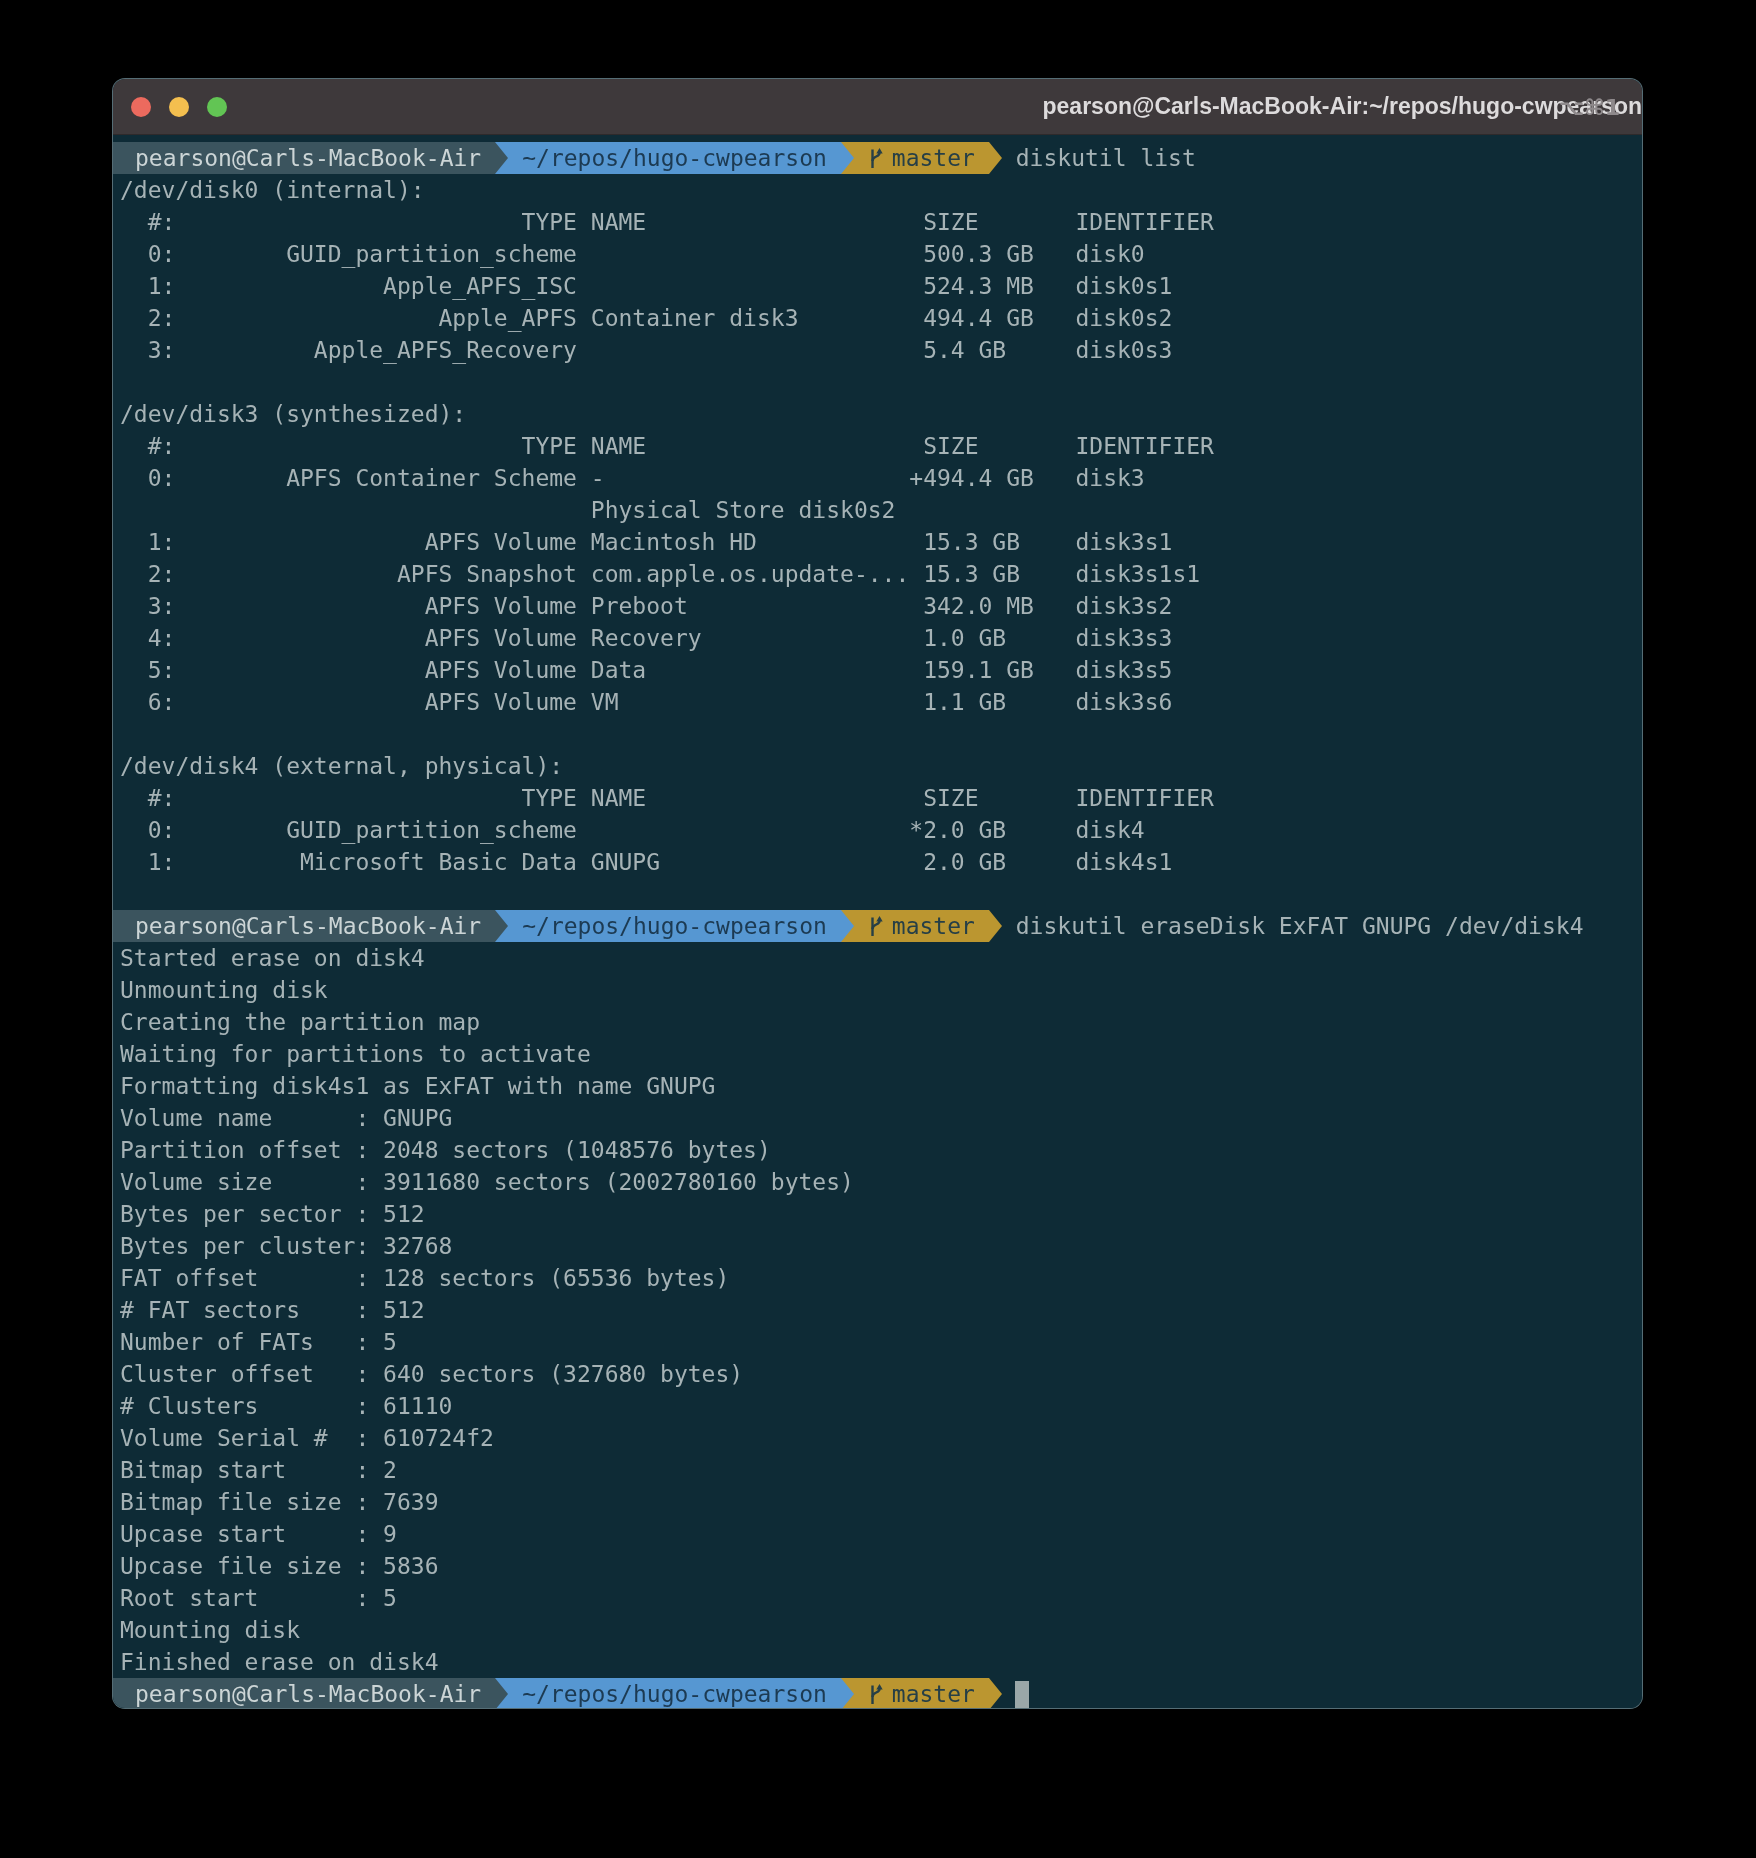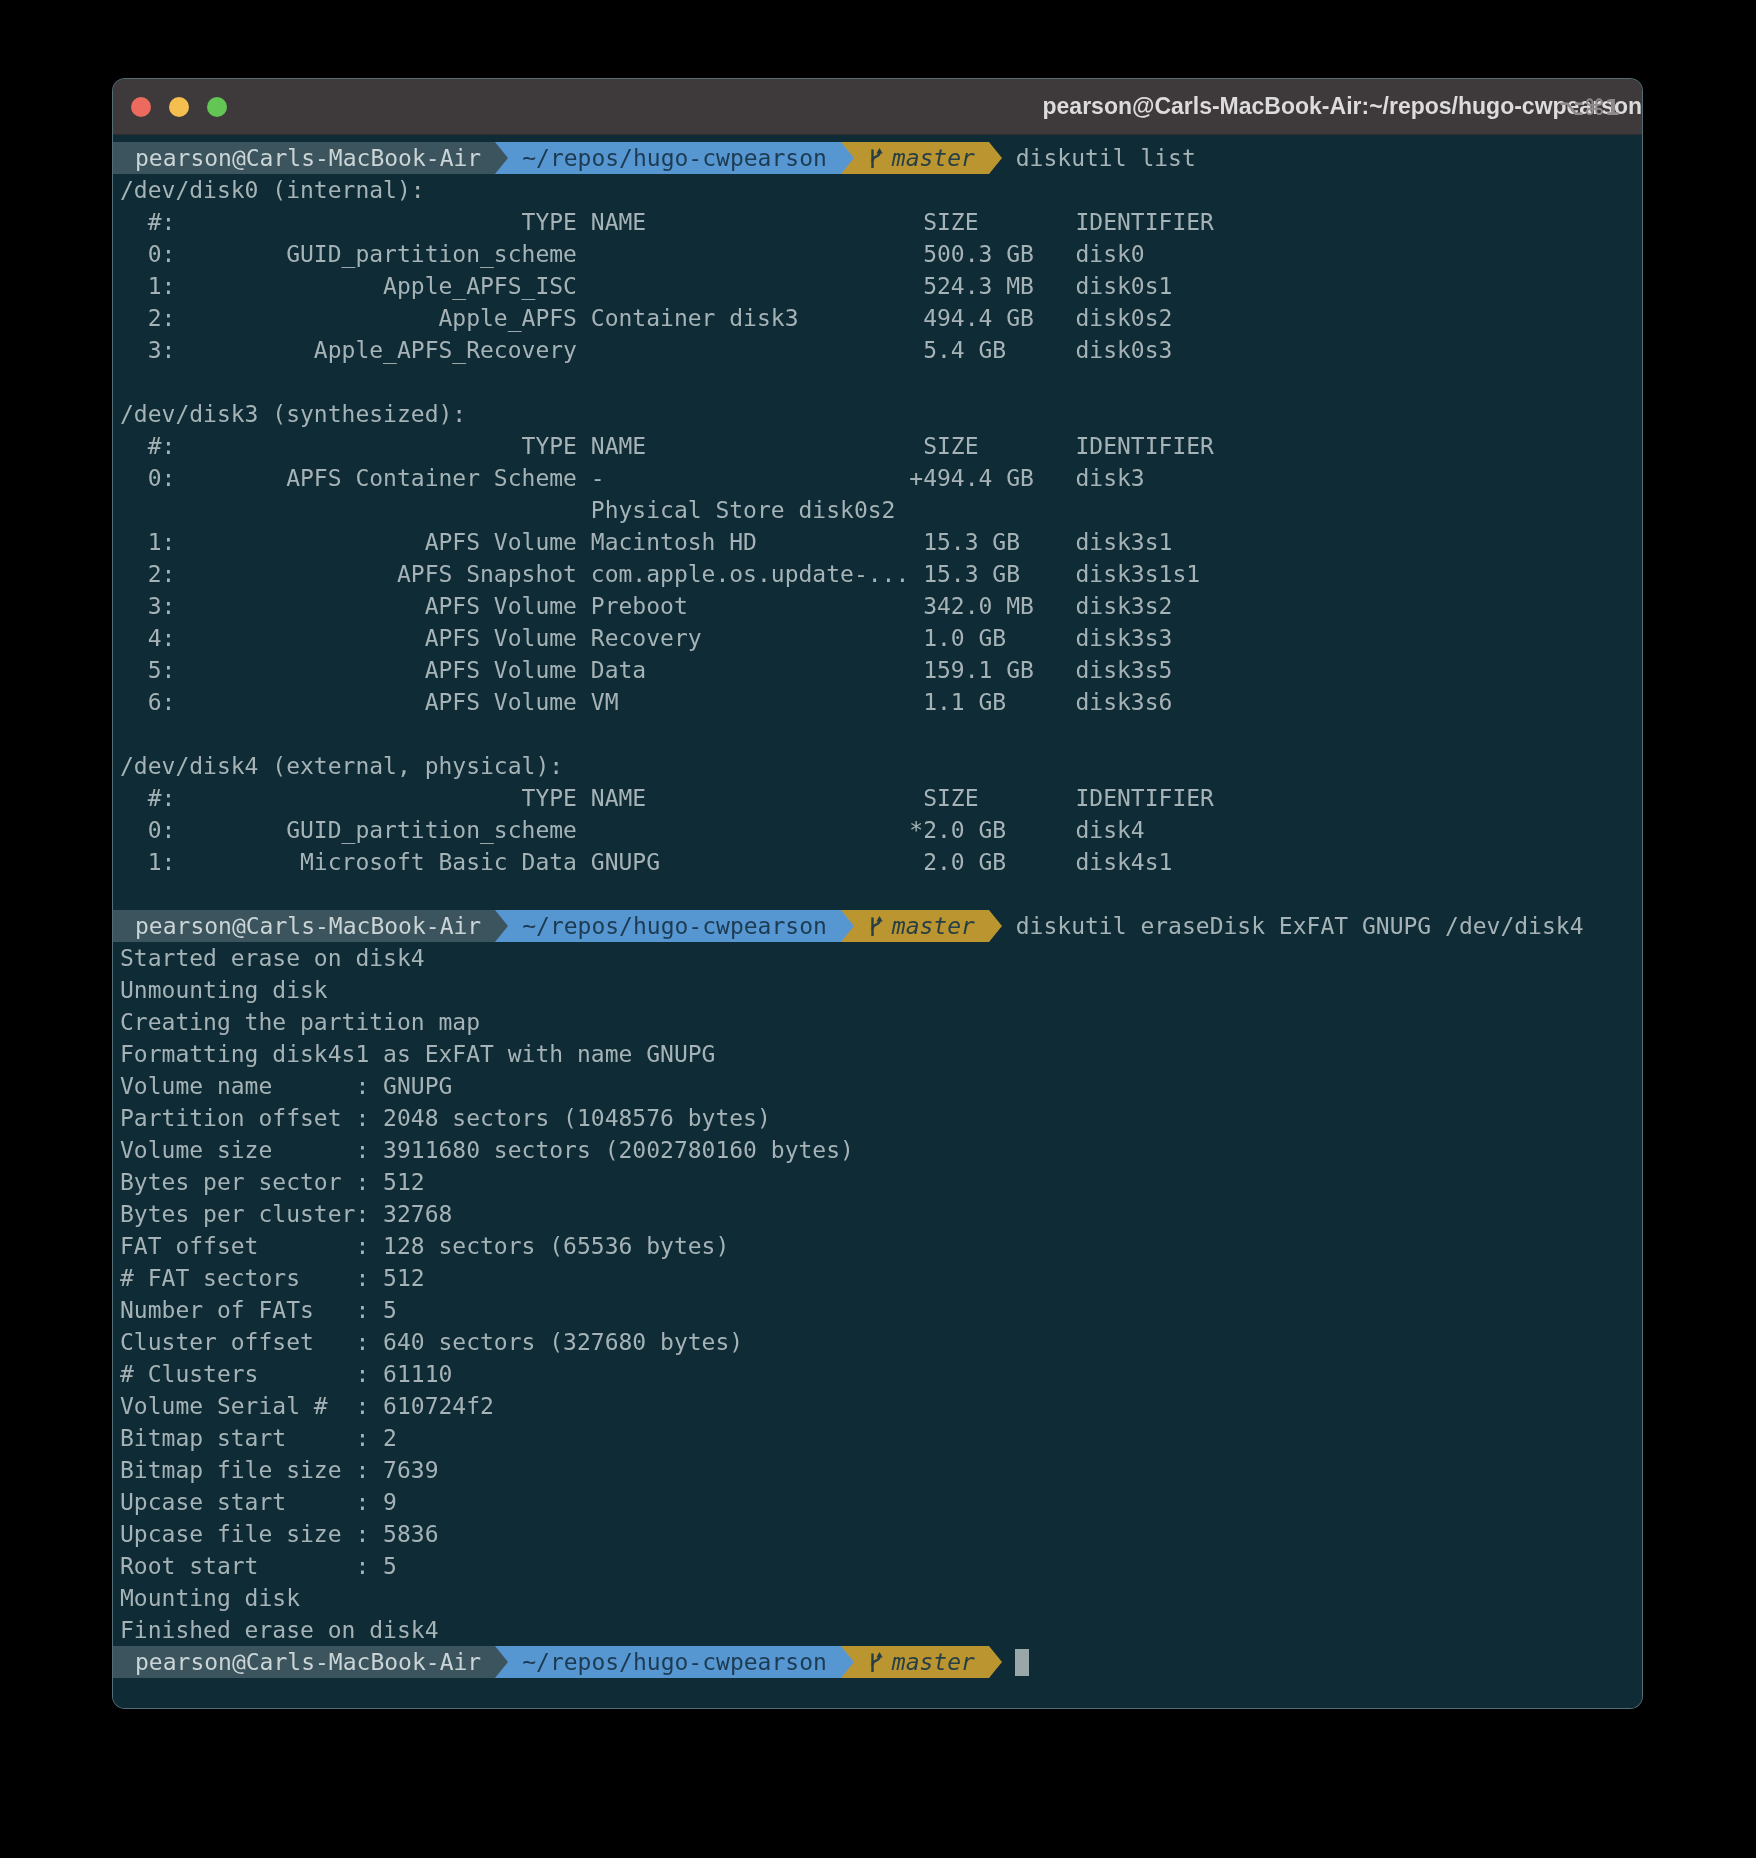--- a/index.html
+++ b/index.html
@@ -27,21 +27,21 @@
   }
   #screen{
     height:1574px;background:var(--terminal-bg);padding-top:7px;box-sizing:border-box;
     font:23px/32px "DejaVu Sans Mono",monospace;color:var(--text);
   }
   .line{height:32px;line-height:32px;white-space:pre;padding-left:7px;}
   .prompt-line{display:flex;align-items:stretch;padding-left:0;}
   .seg{display:inline-flex;align-items:center;height:32px;white-space:pre;}
   .seg-host{background:var(--prompt-host-bg);color:var(--prompt-host-text);padding:0 14px 0 22px;}
   .seg-dir{background:var(--prompt-dir-bg);color:var(--prompt-dir-text);padding:0 14px;text-align:center;}
-  .seg-git{background:var(--prompt-git-bg);color:var(--prompt-git-text);padding:0 14px;gap:9px;font-style:italic;}
+  .seg-git{background:var(--prompt-git-bg);color:var(--prompt-git-text);padding:0 14px;gap:9px;}
   .arr{display:inline-block;width:0;height:0;
        border-top:16px solid transparent;border-bottom:16px solid transparent;
        border-left:13px solid transparent;}
   .arr-host-dir{border-top-color:var(--prompt-dir-bg);border-bottom-color:var(--prompt-dir-bg);border-left-color:var(--prompt-host-bg);}
   .arr-dir-git{border-top-color:var(--prompt-git-bg);border-bottom-color:var(--prompt-git-bg);border-left-color:var(--prompt-dir-bg);}
   .arr-git-end{border-left-color:var(--prompt-git-bg);}
   .cmd{color:var(--text);white-space:pre;line-height:32px;}
   .cursor{width:14px;height:27px;background:var(--cursor);margin-left:13px;align-self:center;display:inline-block;}
   .git-icon{display:inline-flex;align-items:center;}
 </style>
@@ -88,20 +88,21 @@
       <div class="line">  1:         Microsoft Basic Data GNUPG                   2.0 GB     disk4s1</div>
       <div class="line"></div>
       <div class="line prompt-line"><span class="seg seg-host">pearson@Carls-MacBook-Air</span><span class="arr arr-host-dir"></span><span class="seg seg-dir">~/repos/hugo-cwpearson</span><span class="arr arr-dir-git"></span><span class="seg seg-git"><span class="git-icon"><svg width="15" height="23" viewBox="0 0 15 23" fill="none">
               <path d="M4.5 2.5 V21" stroke="currentColor" stroke-width="2.4"></path>
               <path d="M4.5 14 C4.5 8.5 11.5 10.5 11.5 6" stroke="currentColor" stroke-width="2.4"></path>
               <path d="M11.5 1 L8.3 6.4 L14.7 6.4 Z" fill="currentColor"></path>
             </svg></span><span class="">master</span></span><span class="arr arr-git-end"></span><span class="cmd"> diskutil eraseDisk ExFAT GNUPG /dev/disk4</span></div>
       <div class="line">Started erase on disk4</div>
       <div class="line">Unmounting disk</div>
       <div class="line">Creating the partition map</div>
+      <div class="line">Waiting for partitions to activate</div>
       <div class="line">Formatting disk4s1 as ExFAT with name GNUPG</div>
       <div class="line">Volume name      : GNUPG</div>
       <div class="line">Partition offset : 2048 sectors (1048576 bytes)</div>
       <div class="line">Volume size      : 3911680 sectors (2002780160 bytes)</div>
       <div class="line">Bytes per sector : 512</div>
       <div class="line">Bytes per cluster: 32768</div>
       <div class="line">FAT offset       : 128 sectors (65536 bytes)</div>
       <div class="line"># FAT sectors    : 512</div>
       <div class="line">Number of FATs   : 5</div>
       <div class="line">Cluster offset   : 640 sectors (327680 bytes)</div>

